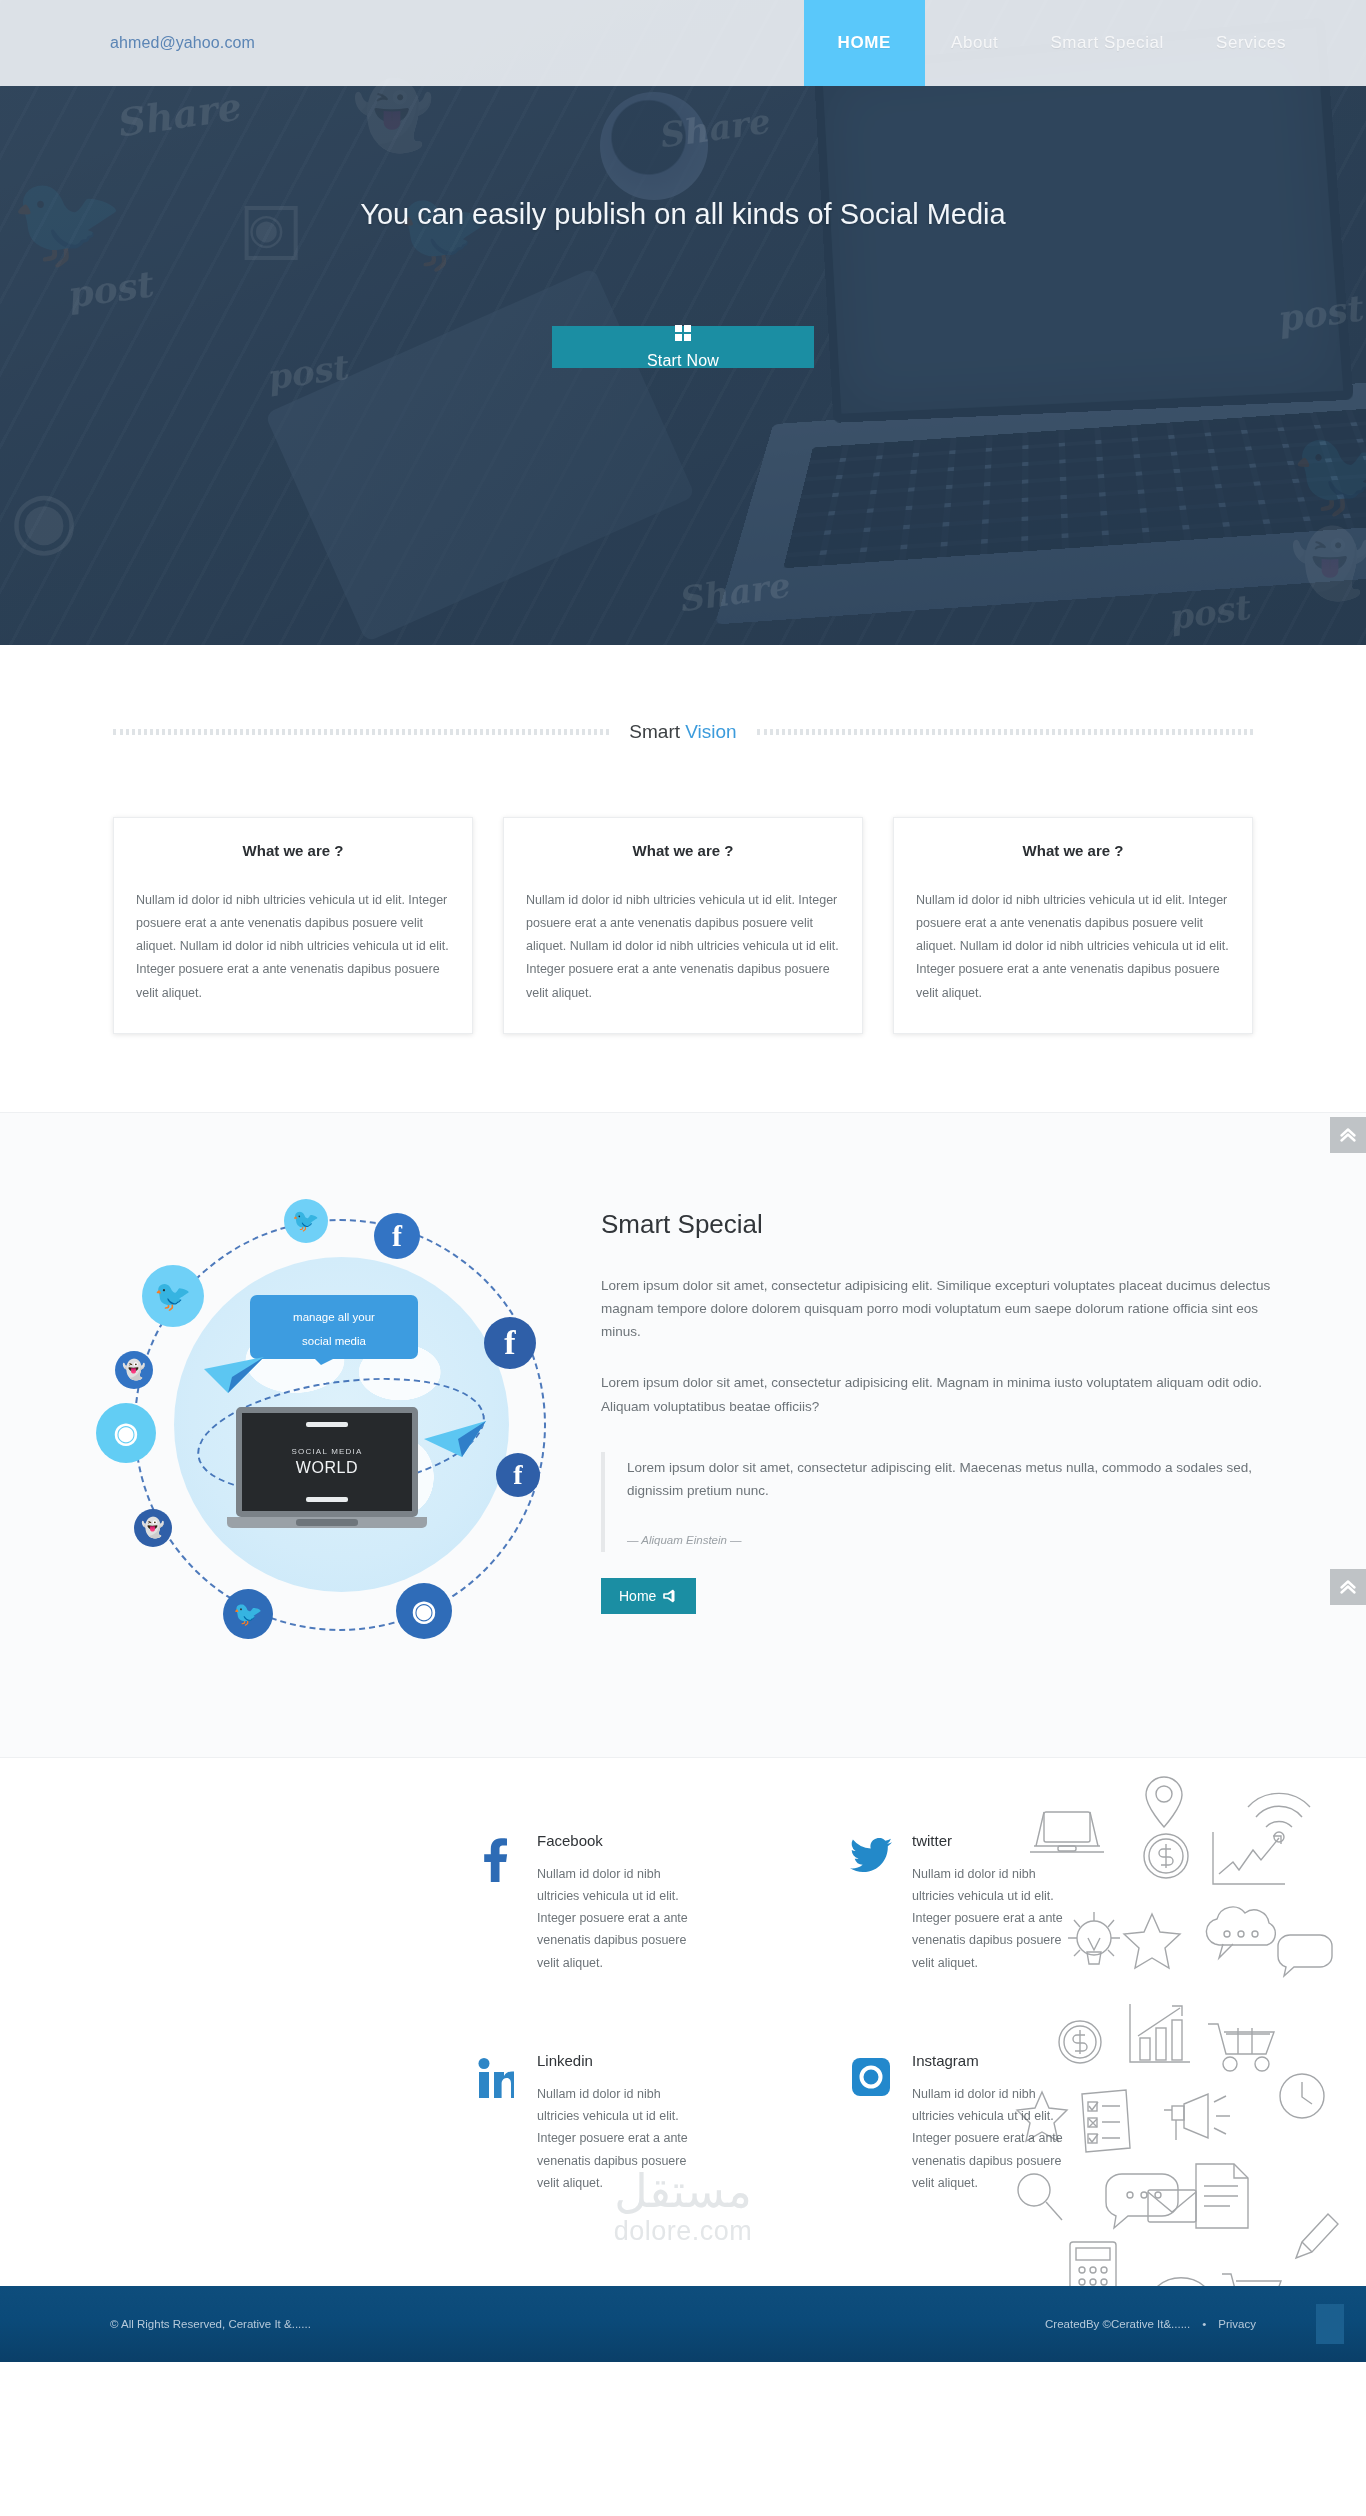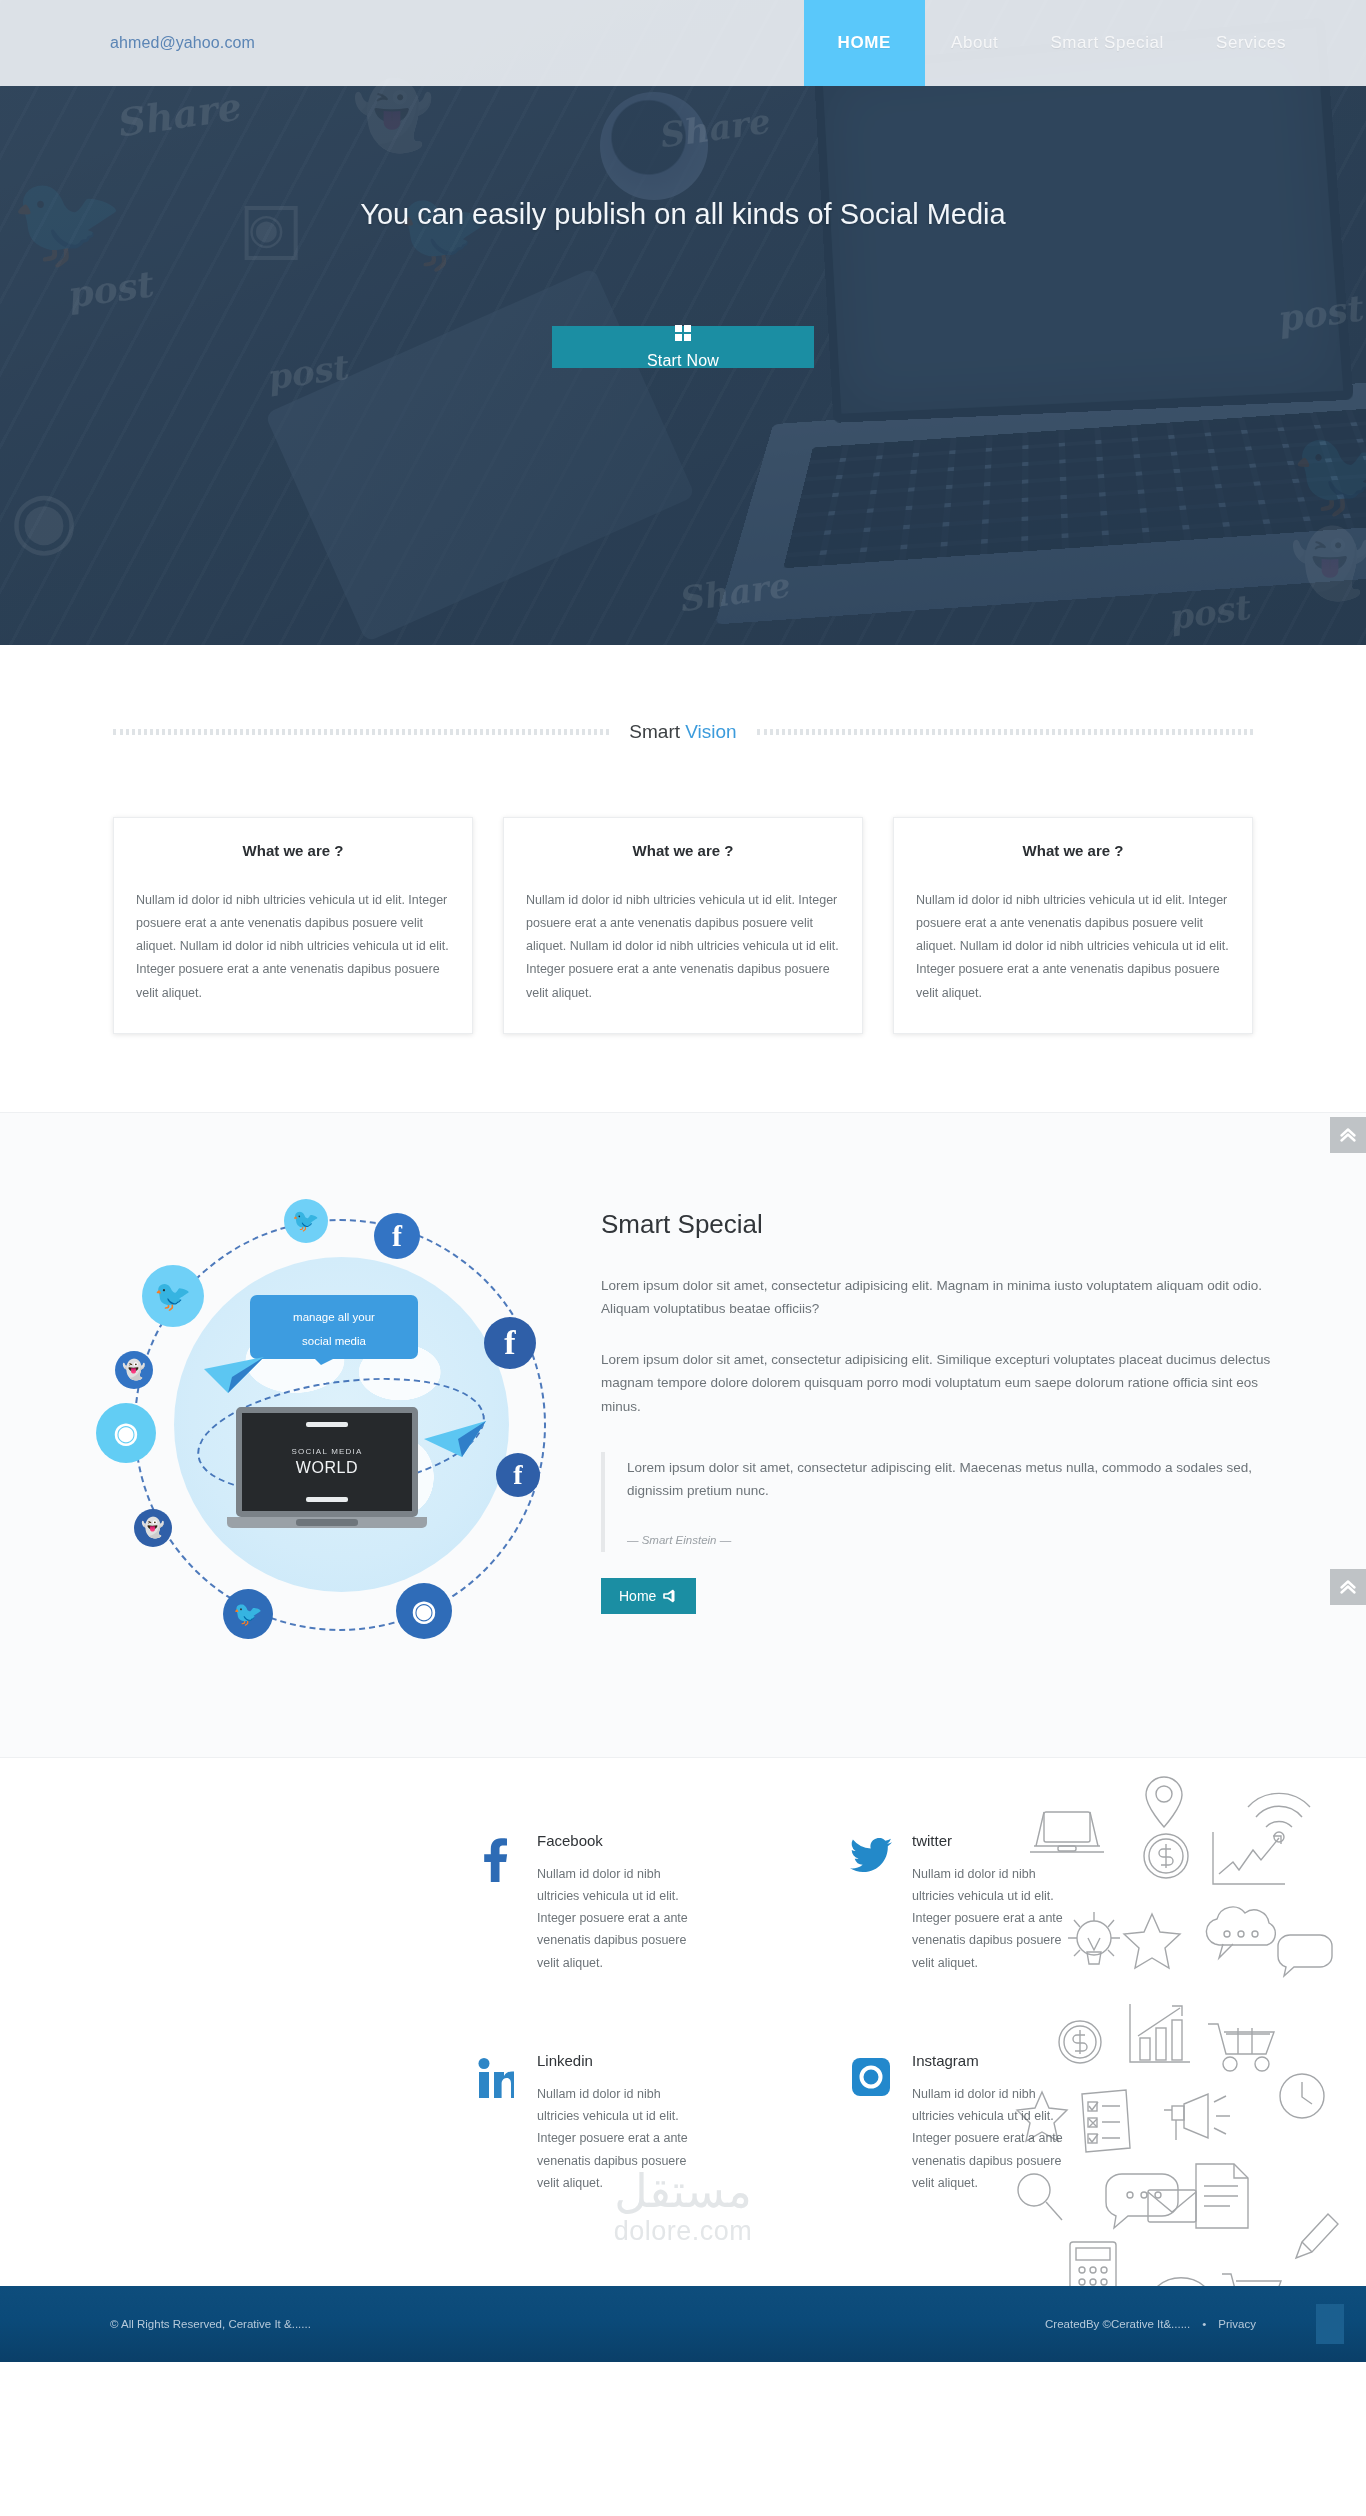--- a/index.html
+++ b/index.html
@@ -408,25 +408,25 @@
         <div class="scr">
           <div class="l1">SOCIAL MEDIA</div>
           <div class="l2">WORLD</div>
         </div>
         <div class="foot"></div>
       </div>
     </div>
 
     <div class="special-body">
       <h2>Smart Special</h2>
+      <p>Lorem ipsum dolor sit amet, consectetur adipisicing elit. Similique excepturi voluptates placeat ducimus delectus magnam tempore dolore dolorem quisquam porro modi voluptatum eum saepe dolorum ratione officia sint eos minus.</p>
       <p>Lorem ipsum dolor sit amet, consectetur adipisicing elit. Magnam in minima iusto voluptatem aliquam odit odio. Aliquam voluptatibus beatae officiis?</p>
-      <p>Lorem ipsum dolor sit amet, consectetur adipisicing elit. Similique excepturi voluptates placeat ducimus delectus magnam tempore dolore dolorem quisquam porro modi voluptatum eum saepe dolorum ratione officia sint eos minus.</p>
       <blockquote>
         <p>Lorem ipsum dolor sit amet, consectetur adipiscing elit. Maecenas metus nulla, commodo a sodales sed, dignissim pretium nunc.</p>
-        <cite>—  Smart Einstein  —</cite>
+        <cite>—  Aliquam Einstein  —</cite>
       </blockquote>
       <button class="home-btn">
         <span>Home</span>
         <svg width="15" height="14" viewBox="0 0 15 14">
             <path d="M1 5 h4 L10 1.5 v11 L5 9 H1 Z" fill="none" stroke="#fff" stroke-width="1.6" stroke-linejoin="round"></path>
             <path d="M10 2 v10" stroke="#fff" stroke-width="3"></path>
           </svg>
       </button>
     </div>
   </div>

